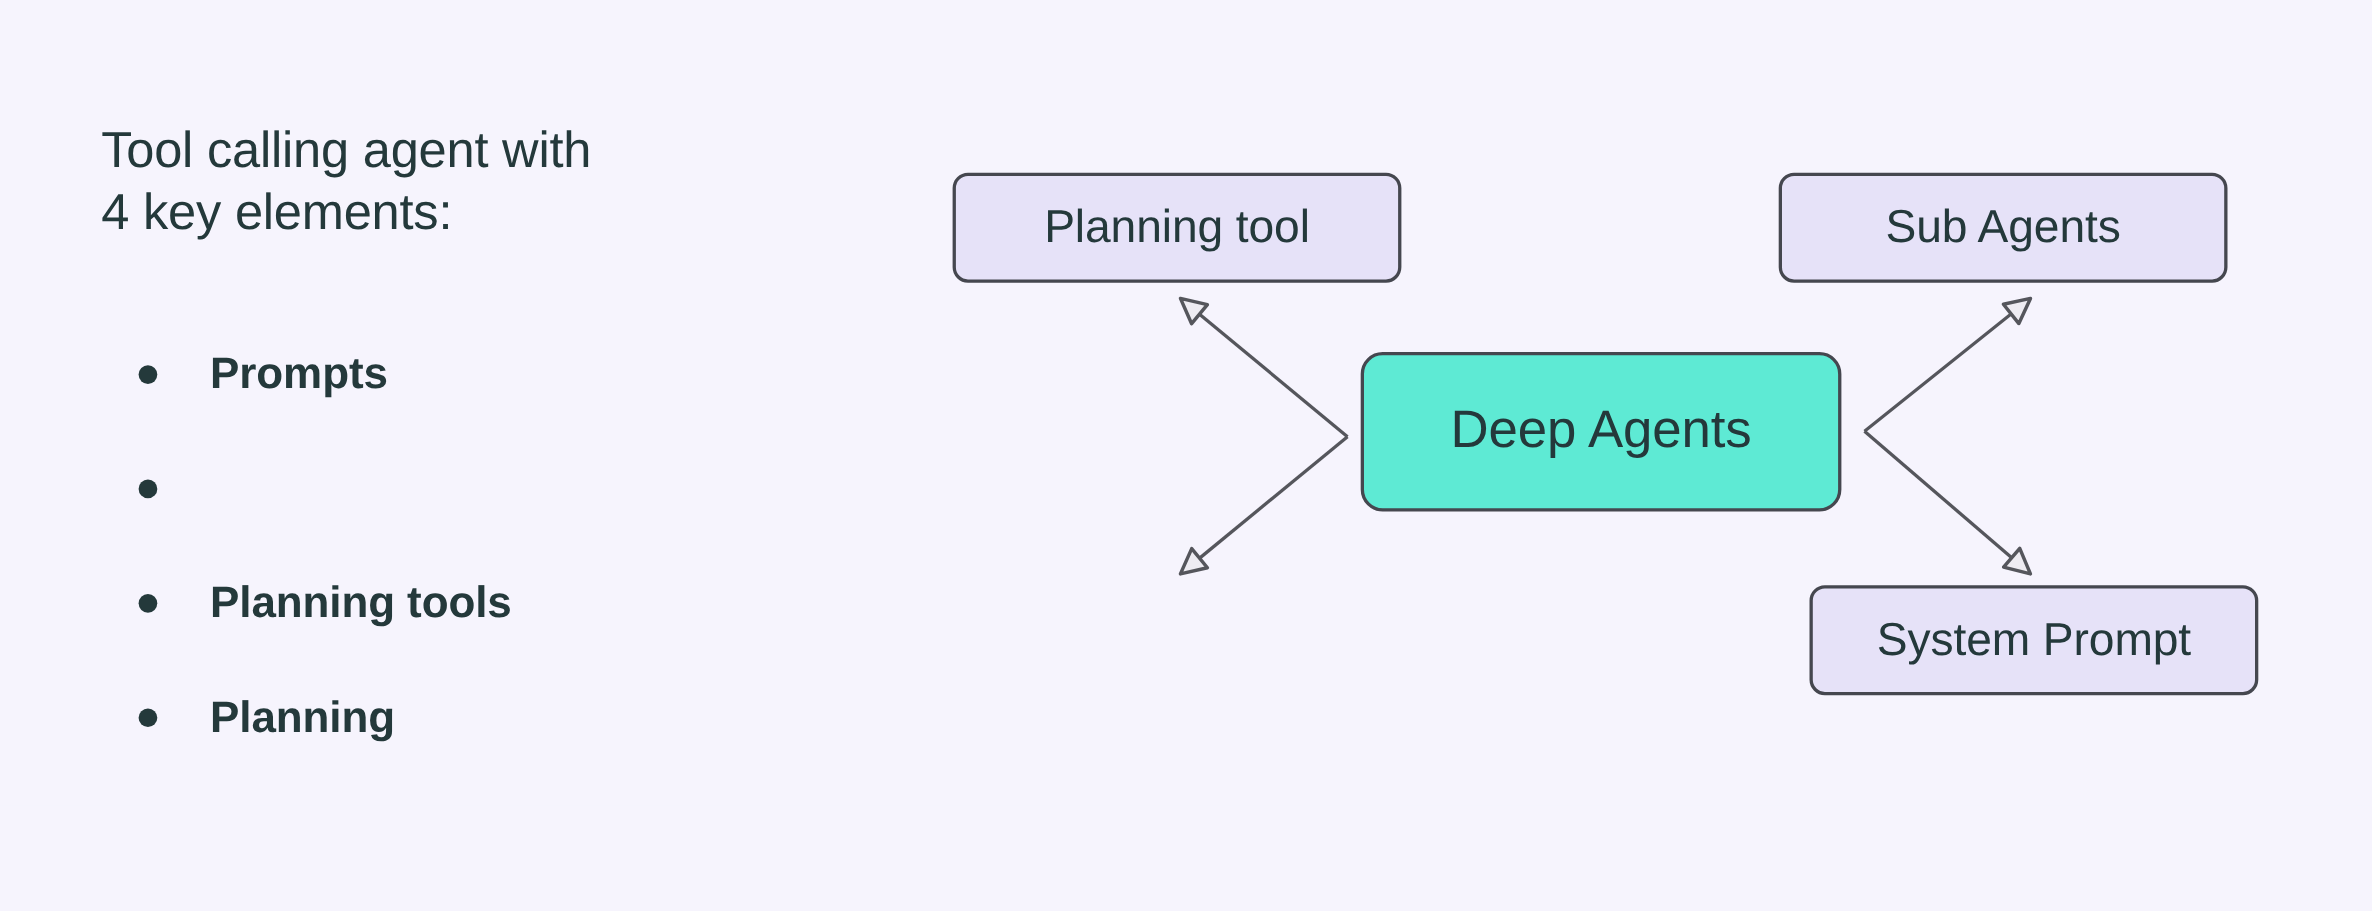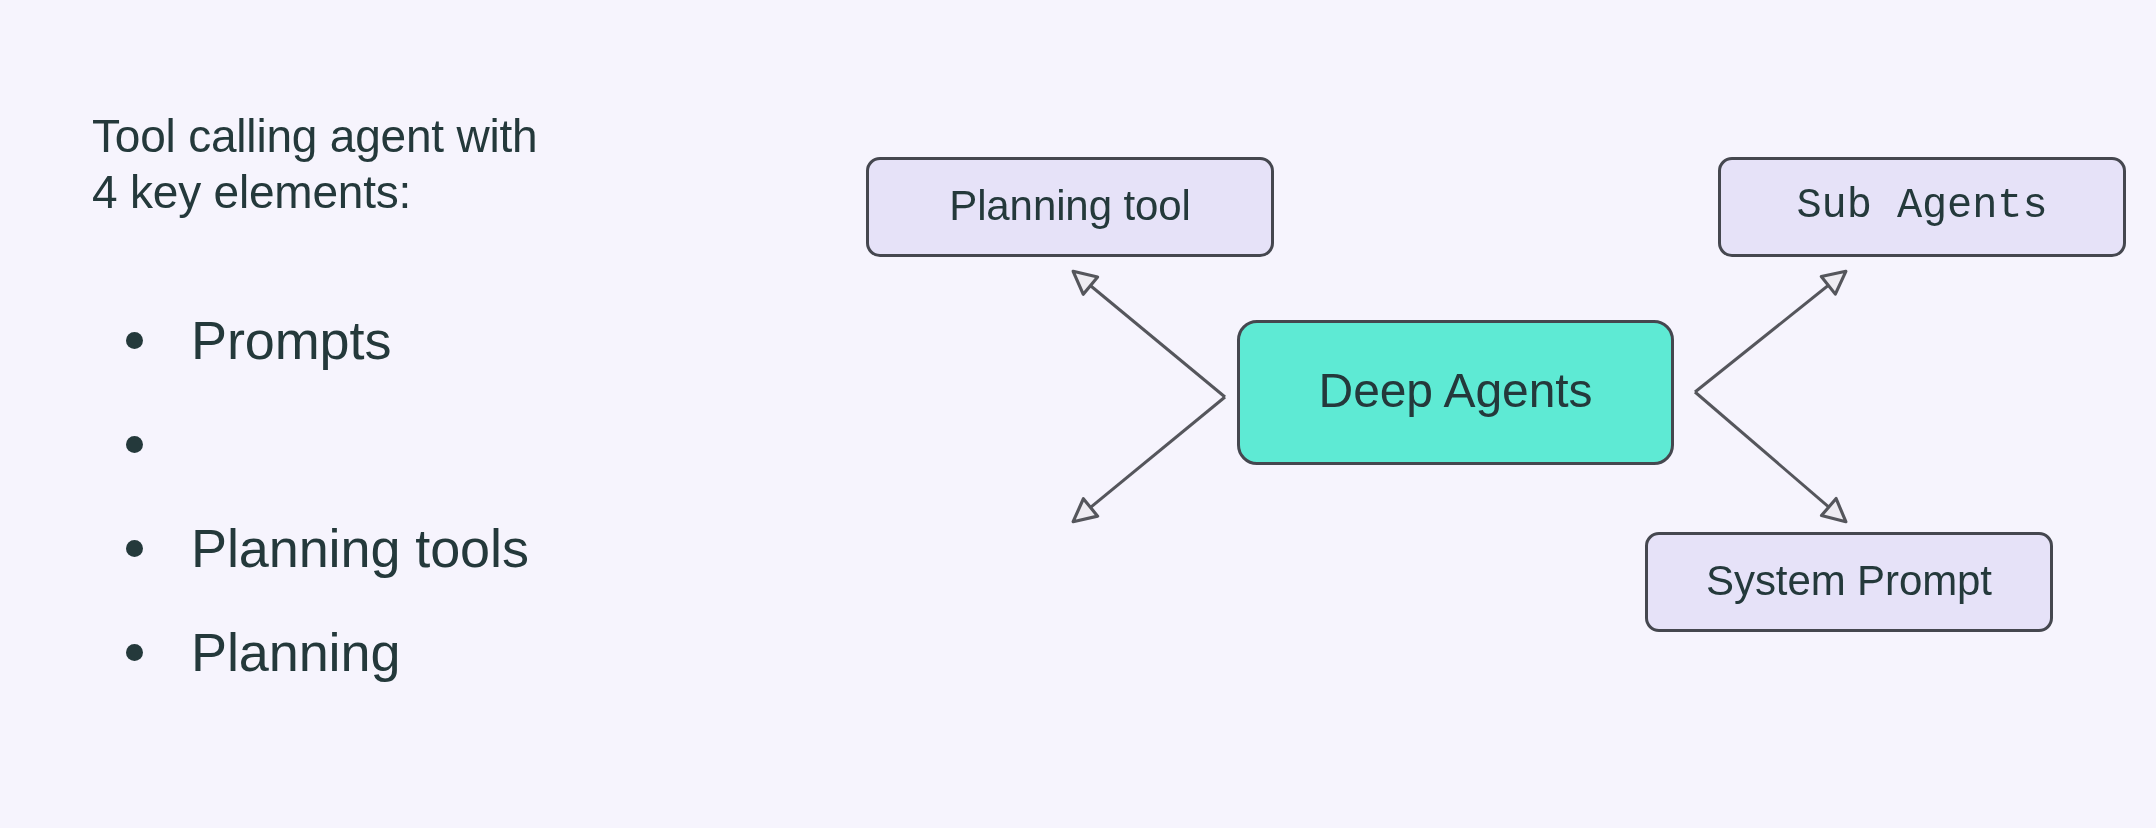--- a/index.html
+++ b/index.html
@@ -50,25 +50,26 @@
   }
   #element-list .bullet-dot {
     width: 17px;
     height: 17px;
     border-radius: 50%;
     background: #24393b;
     flex: 0 0 auto;
     margin-left: 34px;
   }
   #element-list .item-label {
-    font-size: 54px;
+    font-size: 40px;
     color: #24393b;
     margin-left: 48px;
     letter-spacing: -0.1px;
     line-height: 1;
+    font-weight: bold;
   }
 
   
   #diagram {
     position: absolute;
     left: 0;
     top: 0;
     width: 2156px;
     height: 828px;
   }
@@ -98,21 +99,21 @@
     border-radius: 20px;
     font-size: 48px;
   }
   .node-label {
     pointer-events: none;
     line-height: 1;
     padding-bottom: 3px;
   }
 
   #node-planning-tool { left: 866px; top: 157px; width: 408px;  height: 100px; }
-  #node-sub-agents    { left: 1718px; top: 157px; width: 408px;  height: 100px; font-family: Liberation Mono, monospace; }
+  #node-sub-agents    { left: 1617px; top: 157px; width: 408px;  height: 100px; }
   #node-filesystem    { left: 866px; top: 532px; width: 408px;  height: 100px; }
   #node-system-prompt { left: 1645px; top: 532px; width: 408px;  height: 100px; }
   #node-deep-agents   { left: 1237px; top: 320px; width: 437px;  height: 145px; }
 </style>
 </head>
 <body>
 
 <div id="slide">
 
   <div id="text-panel">

